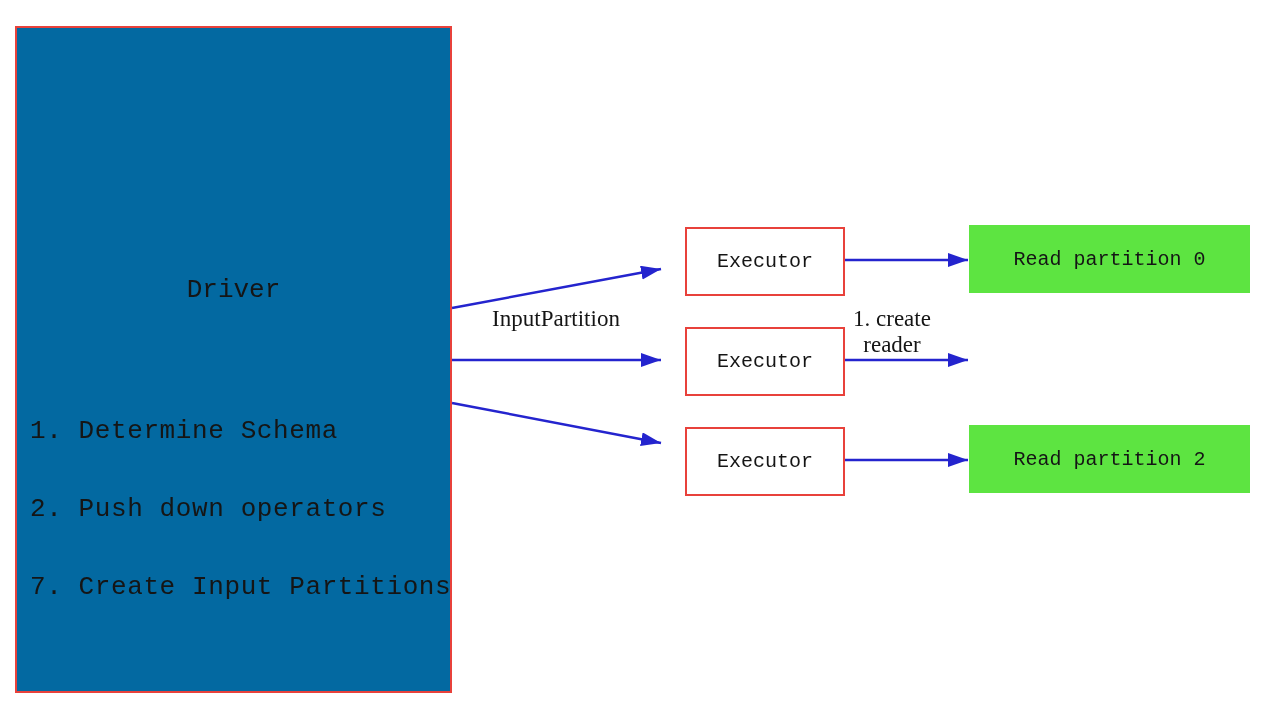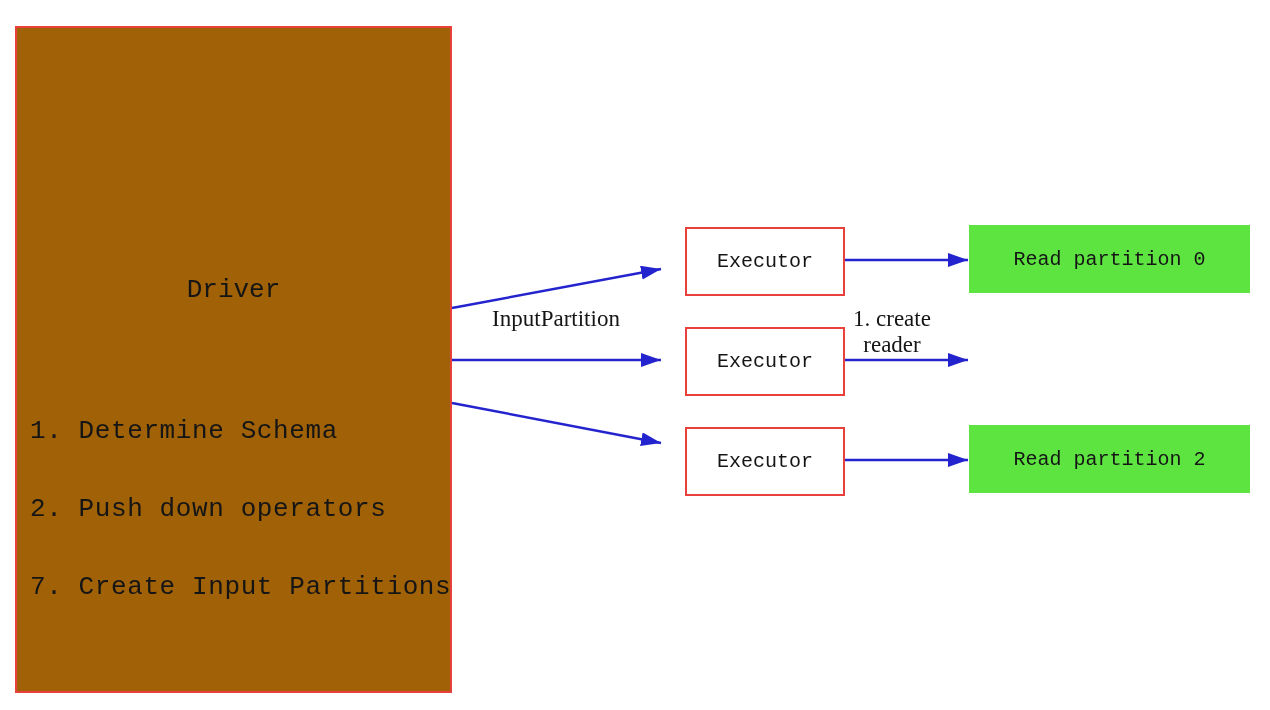--- a/index.html
+++ b/index.html
@@ -20,21 +20,21 @@
   }
   #arrows{position:absolute;left:0;top:0;width:1270px;height:710px;pointer-events:none;}
   .arrow{stroke:var(--arrow);stroke-width:2.5;fill:none;}
   #ah path{fill:var(--arrow);}
   .mono{font-family:"Liberation Mono","DejaVu Sans Mono",monospace;}
   .serif{font-family:"Liberation Serif","DejaVu Serif",serif;}
 
   .driver-box{
     position:absolute;left:15px;top:26px;width:433px;height:663px;
     border:2px solid var(--node-border);
-    background:#a16207;
+    background:#0369a1;
   }
   .driver-title{
     position:absolute;left:0;top:249px;width:100%;
     text-align:center;
     font-size:26px;line-height:26px;
   }
   .driver-steps{
     position:absolute;left:13px;top:338px;
     font-size:26px;line-height:26px;
     letter-spacing:0.6px;

